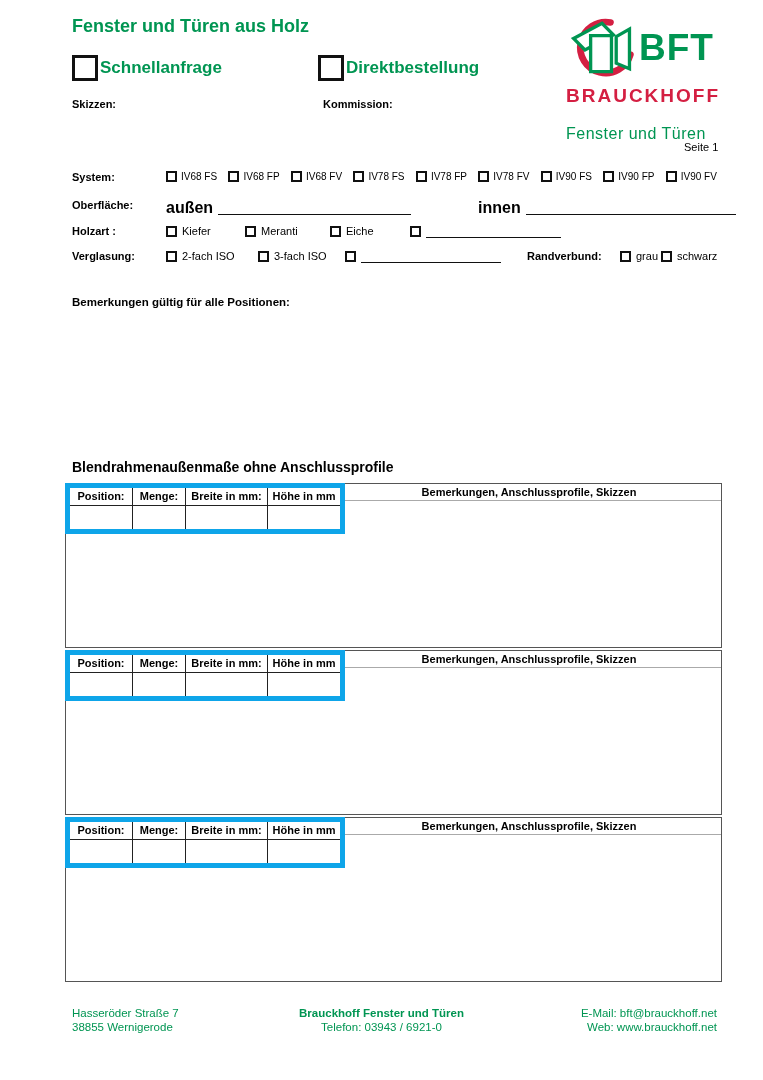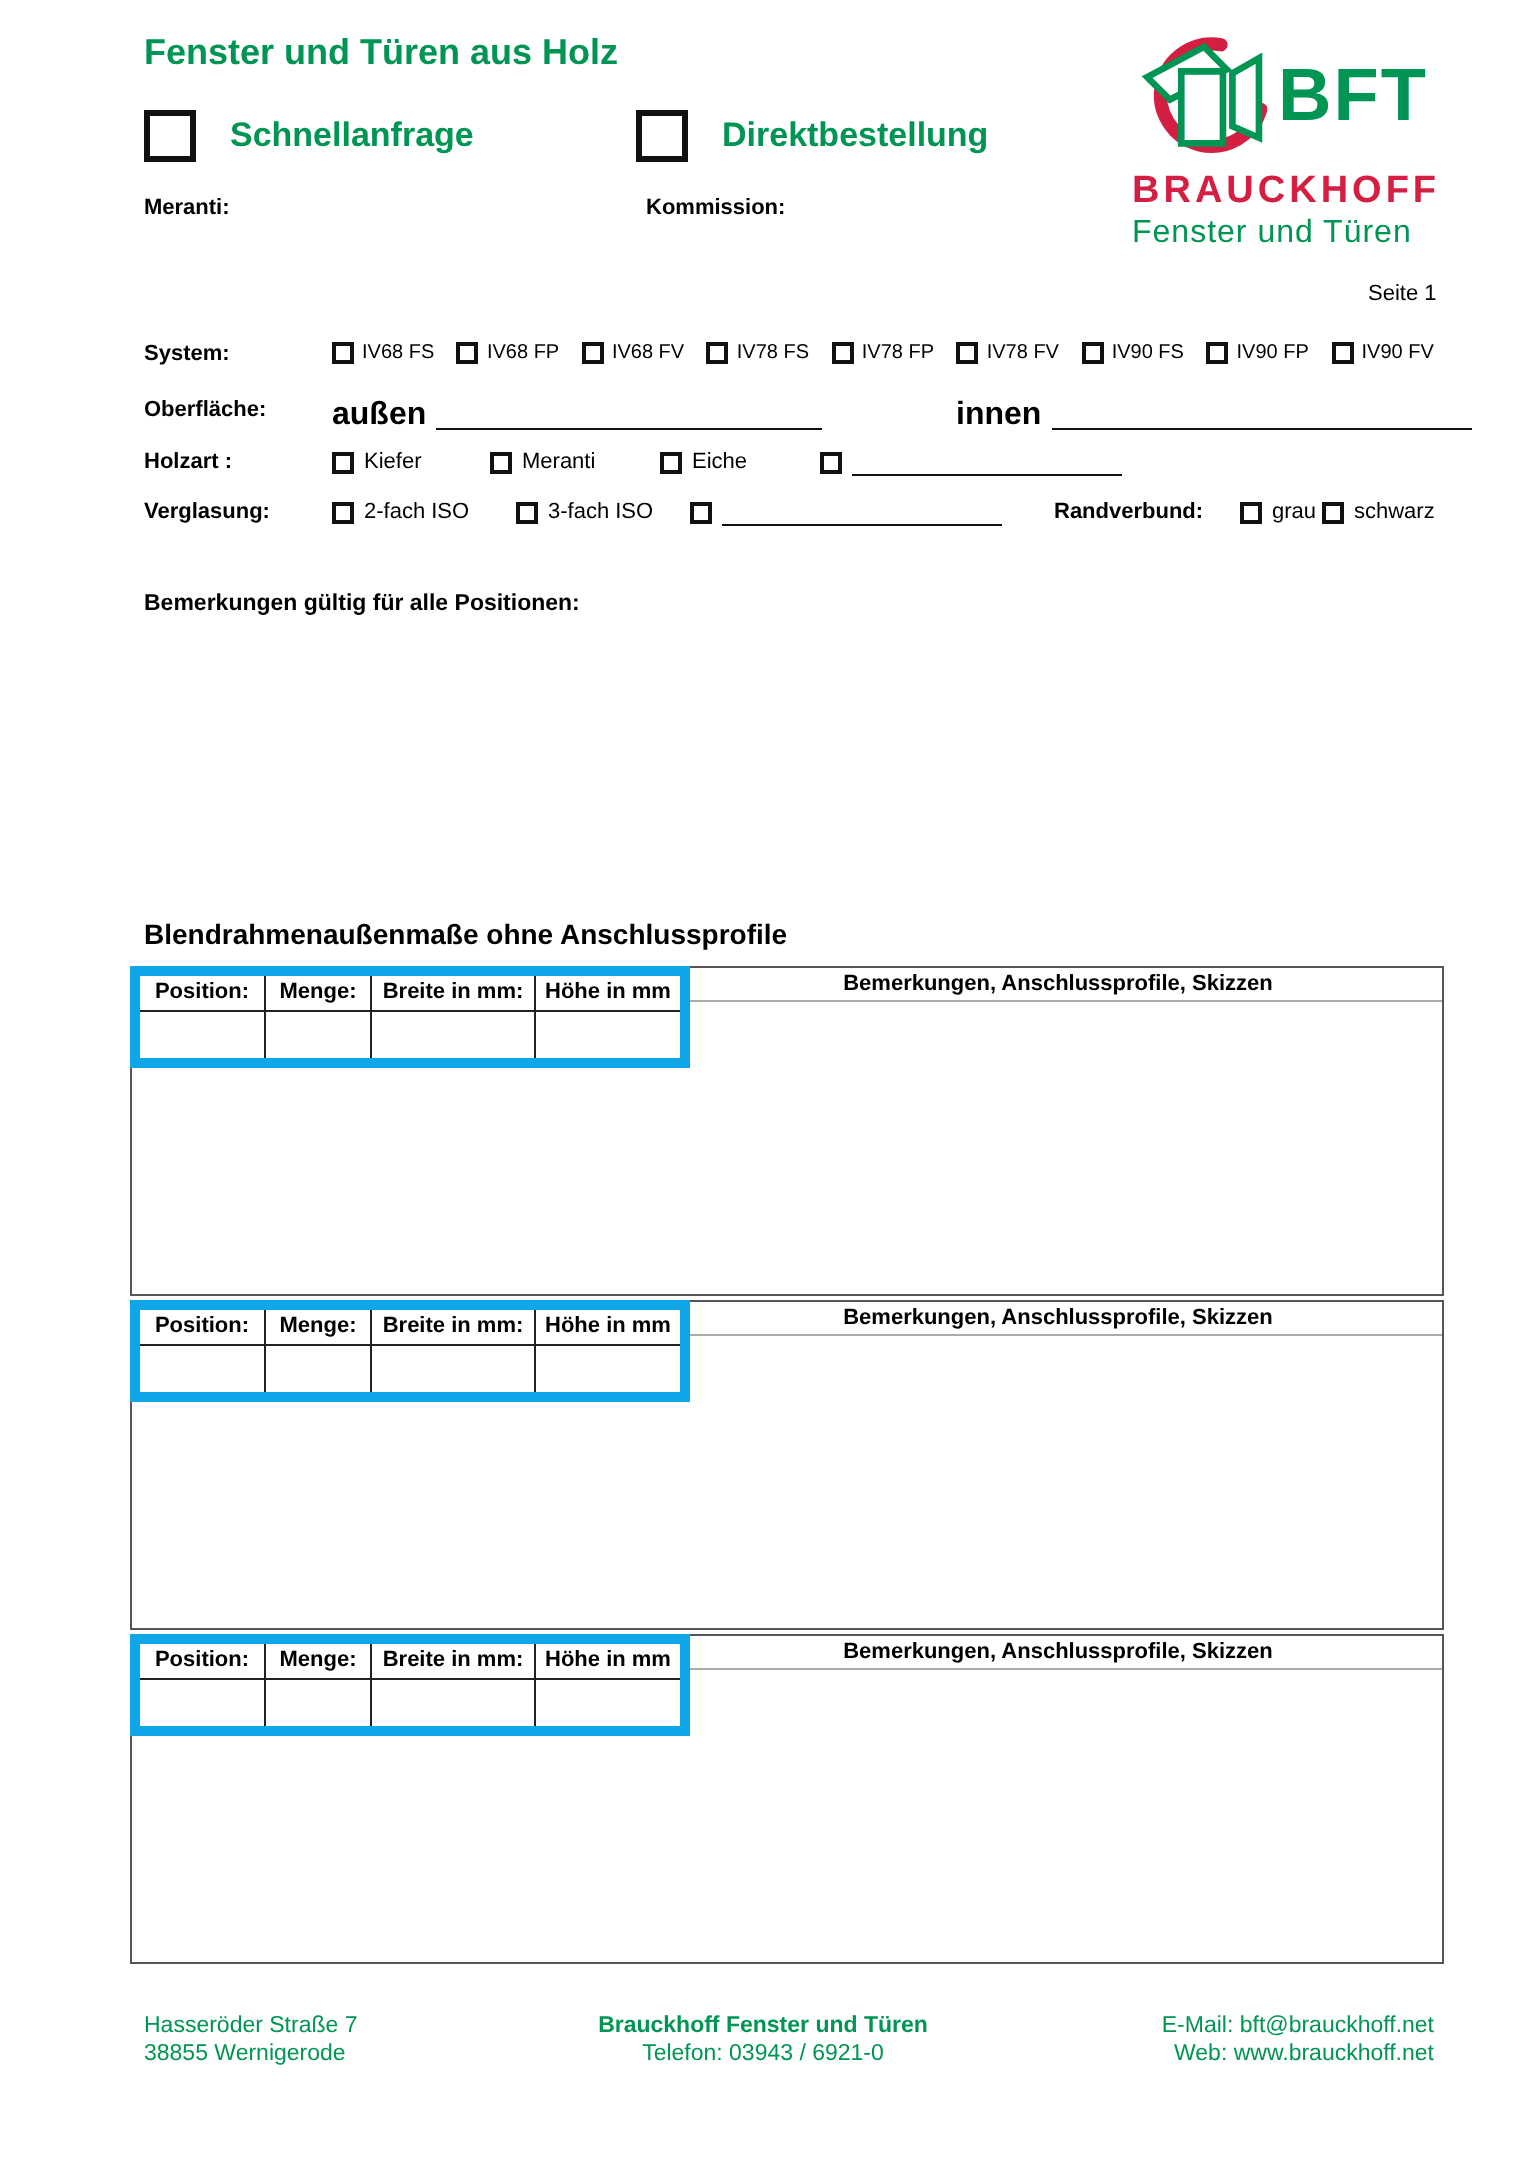--- a/index.html
+++ b/index.html
@@ -9,33 +9,33 @@
   }
   *{ margin:0; padding:0; box-sizing:border-box; }
   html,body{ background:#e8e8e8; }
   .page{
     position:relative; width:763px; height:1080px; margin:0 auto;
     background:#ffffff; font-family:"Liberation Sans", sans-serif; color:#000;
     overflow:hidden;
   }
   
   .title{ position:absolute; left:72px; top:16px; font-size:18px; font-weight:bold; color:var(--green); }
-  .choice{ position:absolute; top:55px; display:flex; align-items:center; gap:17px; }
+  .choice{ position:absolute; top:55px; display:flex; align-items:center; gap:2px; }
   .choice-1{ left:72px; } .choice-2{ left:318px; }
   .bigbox{ width:26px; height:26px; border:3px solid var(--ink); background:#fff; flex:none; }
   .choice-label{ font-size:17px; font-weight:bold; color:var(--green); }
   .sender{ position:absolute; top:98px; font-size:11px; font-weight:bold; }
   .sender-absender{ left:72px; } .sender-kommission{ left:323px; }
 
   
   .logo{ position:absolute; left:566px; top:12px; width:152px; text-align:left; }
   .logo-top{ display:flex; align-items:center; height:72px; }
   .logo-acronym{ font-size:37px; font-weight:bold; color:var(--green); letter-spacing:1px; margin-left:1px; }
   .logo-name{ color:var(--red); font-weight:bold; font-size:19px; letter-spacing:2px; margin-top:1px; white-space:nowrap; }
-  .logo-tagline{ color:var(--green); font-size:16px; letter-spacing:0.5px; margin-top:1px; white-space:nowrap; }
+  .logo-tagline{ color:var(--green); font-size:16px; letter-spacing:0.5px; margin-top:18px; white-space:nowrap; }
   .seite{ position:absolute; top:141px; left:684px; font-size:11px; }
 
   
   .frow{ position:absolute; left:72px; height:15px; width:645px; }
   .flabel{ position:absolute; left:0; top:0; font-size:11px; font-weight:bold; }
   .opt{ position:absolute; top:0; display:flex; align-items:center; gap:5px; font-size:11px; white-space:nowrap; }
   .cb{ width:11px; height:11px; border:2px solid var(--ink); background:#fff; flex:none; }
   .sys-opts{ position:absolute; left:94px; top:0; width:551px; display:flex; justify-content:space-between; }
   .sys-opts .opt{ position:static; font-size:10px; gap:4px; }
   .uline{ display:inline-block; border-bottom:1px solid var(--ink); height:13px; }
@@ -75,21 +75,21 @@
 
   <div class="choice choice-1">
     <span class="bigbox"></span>
     <span class="choice-label">Schnellanfrage</span>
   </div>
   <div class="choice choice-2">
     <span class="bigbox"></span>
     <span class="choice-label">Direktbestellung</span>
   </div>
 
-  <div class="sender sender-absender">Meranti:</div>
+  <div class="sender sender-absender">Skizzen:</div>
   <div class="sender sender-kommission">Kommission:</div>
 
   <div class="logo">
     <div class="logo-top">
       <svg width="72" height="72" viewBox="0 0 76 76">
         <path d="M 47 11 A 27 27 0 1 0 68 45" fill="none" stroke="#d41f42" stroke-width="7" stroke-linecap="round"></path>
         <polygon points="8,28 38,12 50,24 20,40" fill="#fff" stroke="#009552" stroke-width="3.5"></polygon>
         <polygon points="26,25 48,25 48,63 26,63" fill="#fff" stroke="#009552" stroke-width="3.5"></polygon>
         <polygon points="53,26 67,18 67,60 53,54" fill="#fff" stroke="#009552" stroke-width="3.5"></polygon>
       </svg>

